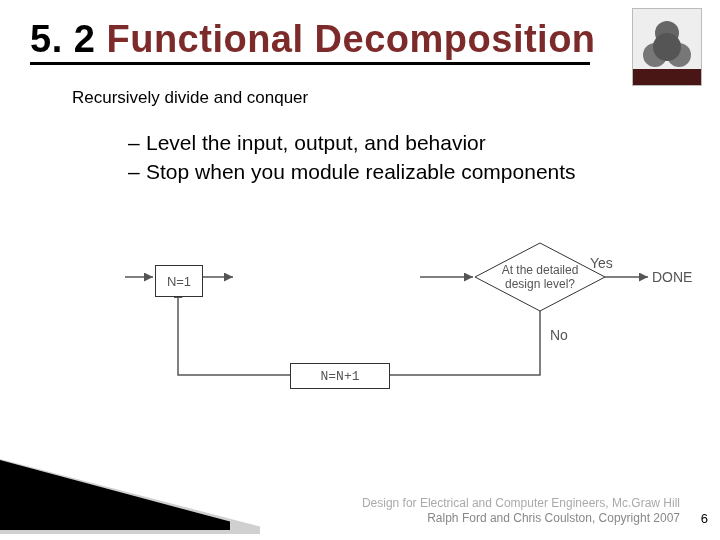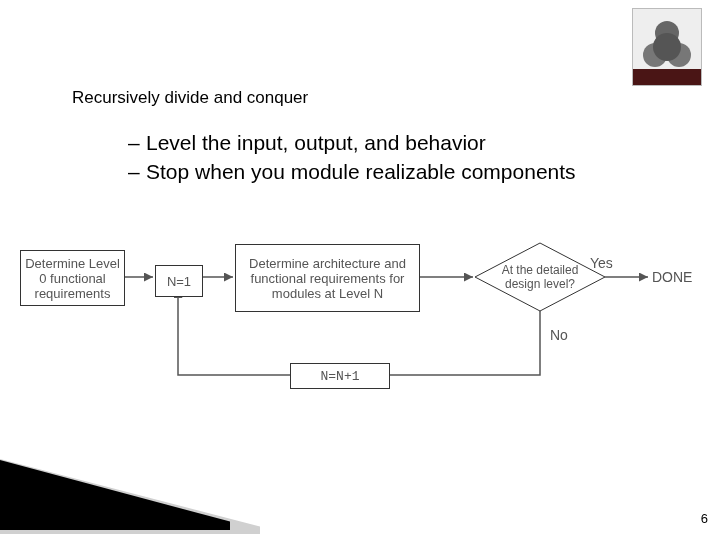--- a/index.html
+++ b/index.html
@@ -23,20 +23,24 @@
   .footer-credit .l2 { color: #888; }
   .page-num { position: absolute; right: 12px; bottom: 14px; font-size: 13px; color: #000; }
   .wedge { position: absolute; left: 0; bottom: 10px; width: 230px; height: 70px; background: #000; clip-path: polygon(0 0, 100% 88%, 100% 100%, 0 100%); }
   .wedge2 { position: absolute; left: 0; bottom: 6px; width: 260px; height: 75px; background: #d0d0d0; clip-path: polygon(0 0, 100% 90%, 100% 100%, 0 100%); }
 </style>
 </head>
 <body>
 
 <div class="slide">
 
+  <div class="title">
+    <span>5. 2 </span><span class="dark">Functional Decomposition</span>
+    <div class="underline"></div>
+  </div>
 
   <div class="corner-thumb">
     <div class="blob"></div>
     <div class="capbar"></div>
   </div>
 
   <div class="subhead">Recursively divide and conquer</div>
 
   <ul class="bullets">
     <li>Level the input, output, and behavior</li>
@@ -51,34 +55,36 @@
         </marker>
       </defs>
       <line x1="105" y1="42" x2="133" y2="42" stroke="#555" stroke-width="1.5" marker-end="url(#ah)"></line>
       <line x1="183" y1="42" x2="213" y2="42" stroke="#555" stroke-width="1.5" marker-end="url(#ah)"></line>
       <line x1="400" y1="42" x2="453" y2="42" stroke="#555" stroke-width="1.5" marker-end="url(#ah)"></line>
       <line x1="585" y1="42" x2="628" y2="42" stroke="#555" stroke-width="1.5" marker-end="url(#ah)"></line>
       <polyline points="520,76 520,140 350,140" fill="none" stroke="#555" stroke-width="1.5" marker-end="url(#ah)"></polyline>
       <polyline points="270,140 158,140 158,54" fill="none" stroke="#555" stroke-width="1.5" marker-end="url(#ah)"></polyline>
     </svg>
 
-    <div class="box" style="left:0; top:15px; width:105px; height:56px;">Determine Level 0 functional requirements</div>
     <div class="box" style="left:135px; top:30px; width:48px; height:32px;">N=1</div>
-    <div class="box" style="left:215px; top:9px; width:185px; height:68px;">Determine architecture and functional requirements for modules at Level N</div>
 
     <svg style="position:absolute; left:455px; top:8px; width:130px; height:68px; overflow:visible;">
       <polygon points="65,0 130,34 65,68 0,34" fill="#fff" stroke="#333" stroke-width="1"></polygon>
     </svg>
     <div class="txt" style="left:470px; top:28px; width:100px; text-align:center; font-size:12px;">At the detailed design level?</div>
 
     <div class="txt" style="left:570px; top:20px;">Yes</div>
     <div class="txt" style="left:632px; top:34px;">DONE</div>
     <div class="txt" style="left:530px; top:92px;">No</div>
 
     <div class="box" style="left:270px; top:128px; width:100px; height:26px;font-family:Liberation Mono, monospace;">N=N+1</div>
   </div>
 
   <div class="wedge2"></div>
   <div class="wedge"></div>
 
+  <div class="footer-credit">
+    <div>Design for Electrical and Computer Engineers, Mc.Graw Hill</div>
+    <div class="l2">Ralph Ford and Chris Coulston, Copyright 2007</div>
+  </div>
 
   <div class="page-num">6</div>
 </div>
 
 </body></html>

